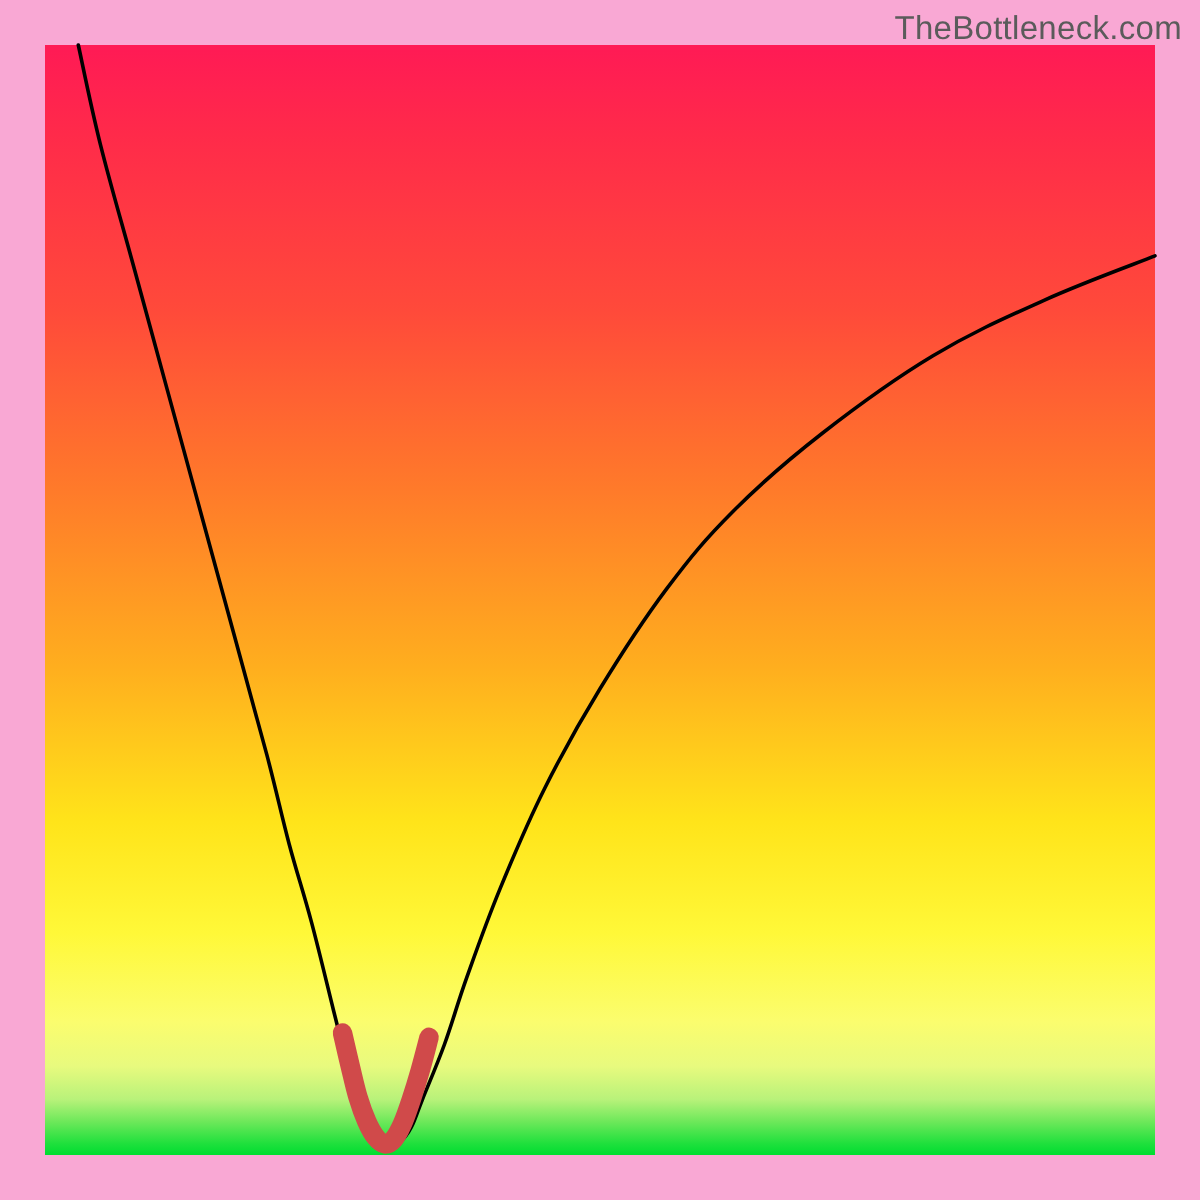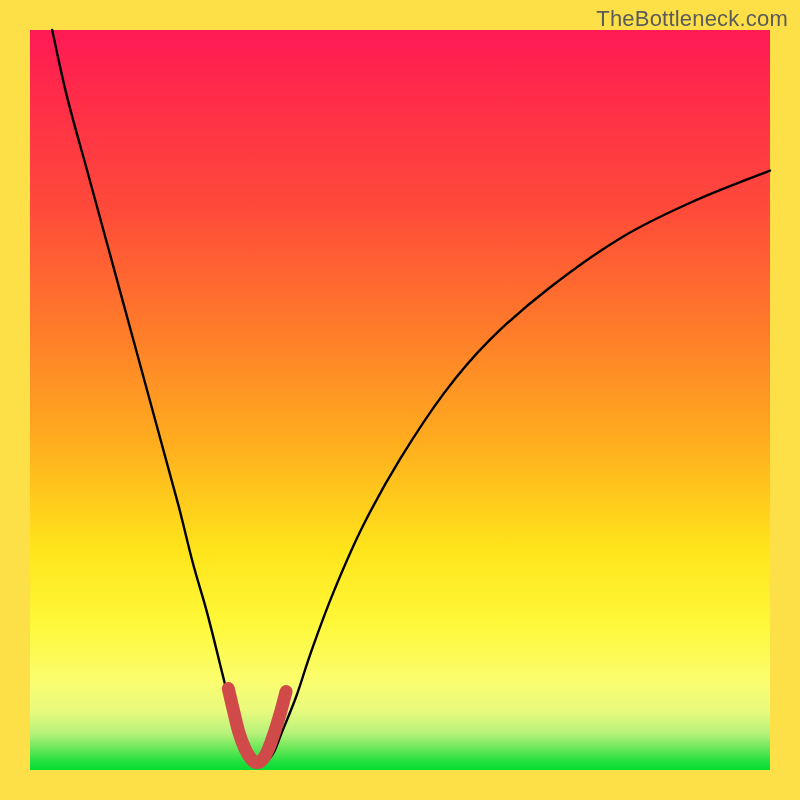--- a/index.html
+++ b/index.html
@@ -8,21 +8,21 @@
     width: 800px;
     height: 800px;
     background: #000000;
     font-family: Arial, Helvetica, sans-serif;
     overflow: hidden;
   }
   .stage {
     position: relative;
     width: 800px;
     height: 800px;
-    background: #fde047;
+    background: #f9a8d4;
   }
   .plot-area {
     position: absolute;
     left: 30px;
     top: 30px;
     width: 740px;
     height: 740px;
     
     background: linear-gradient(
       to bottom,

